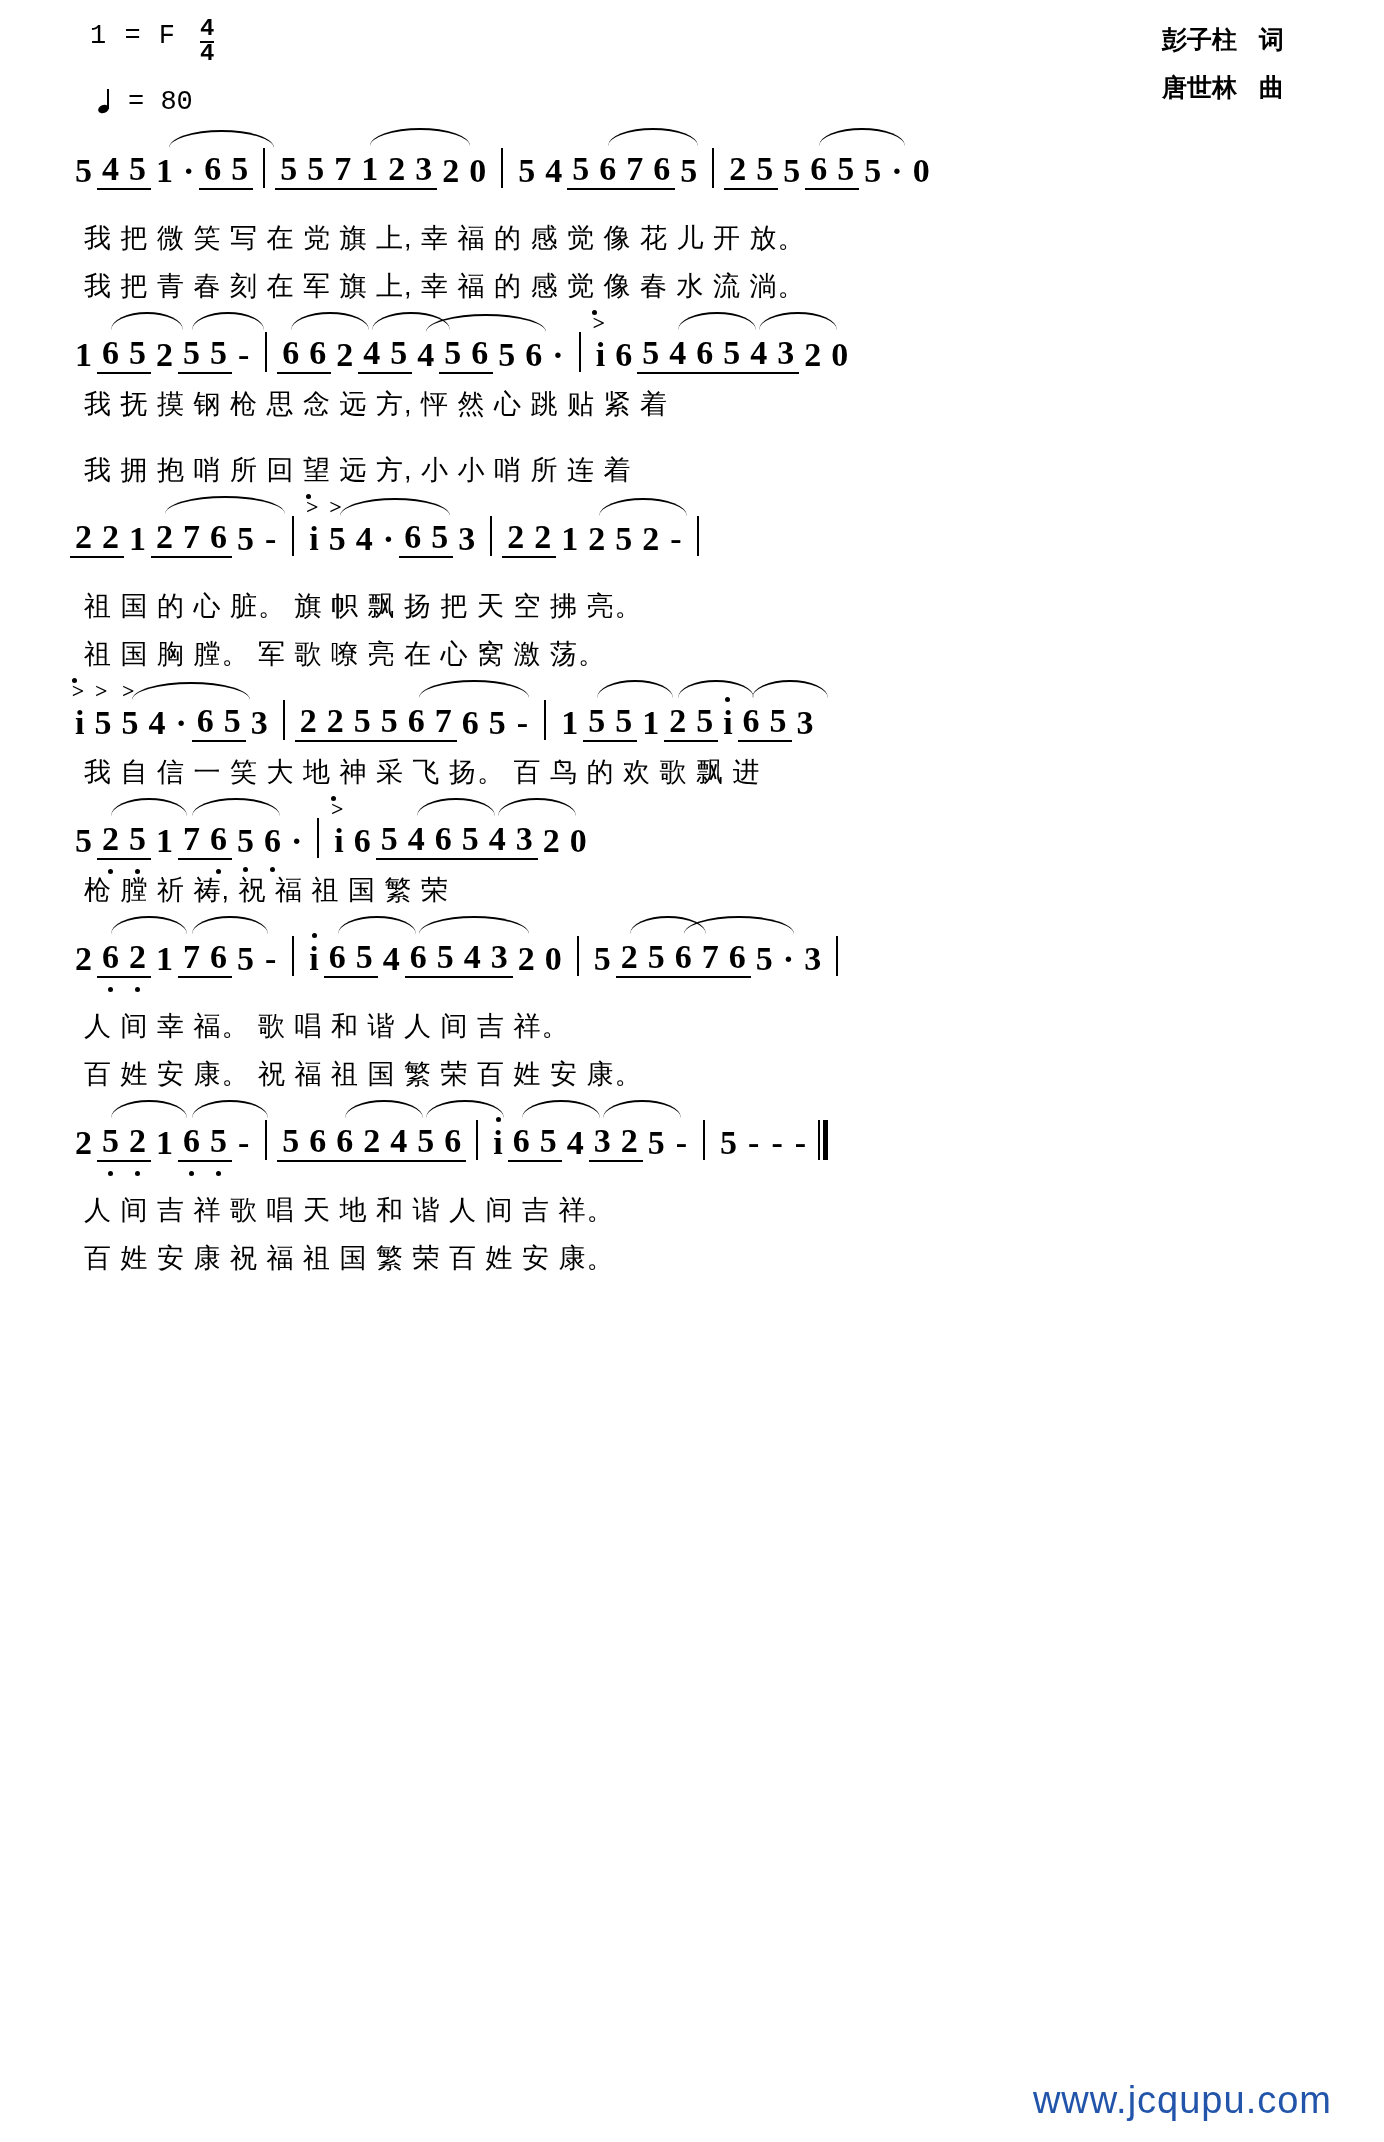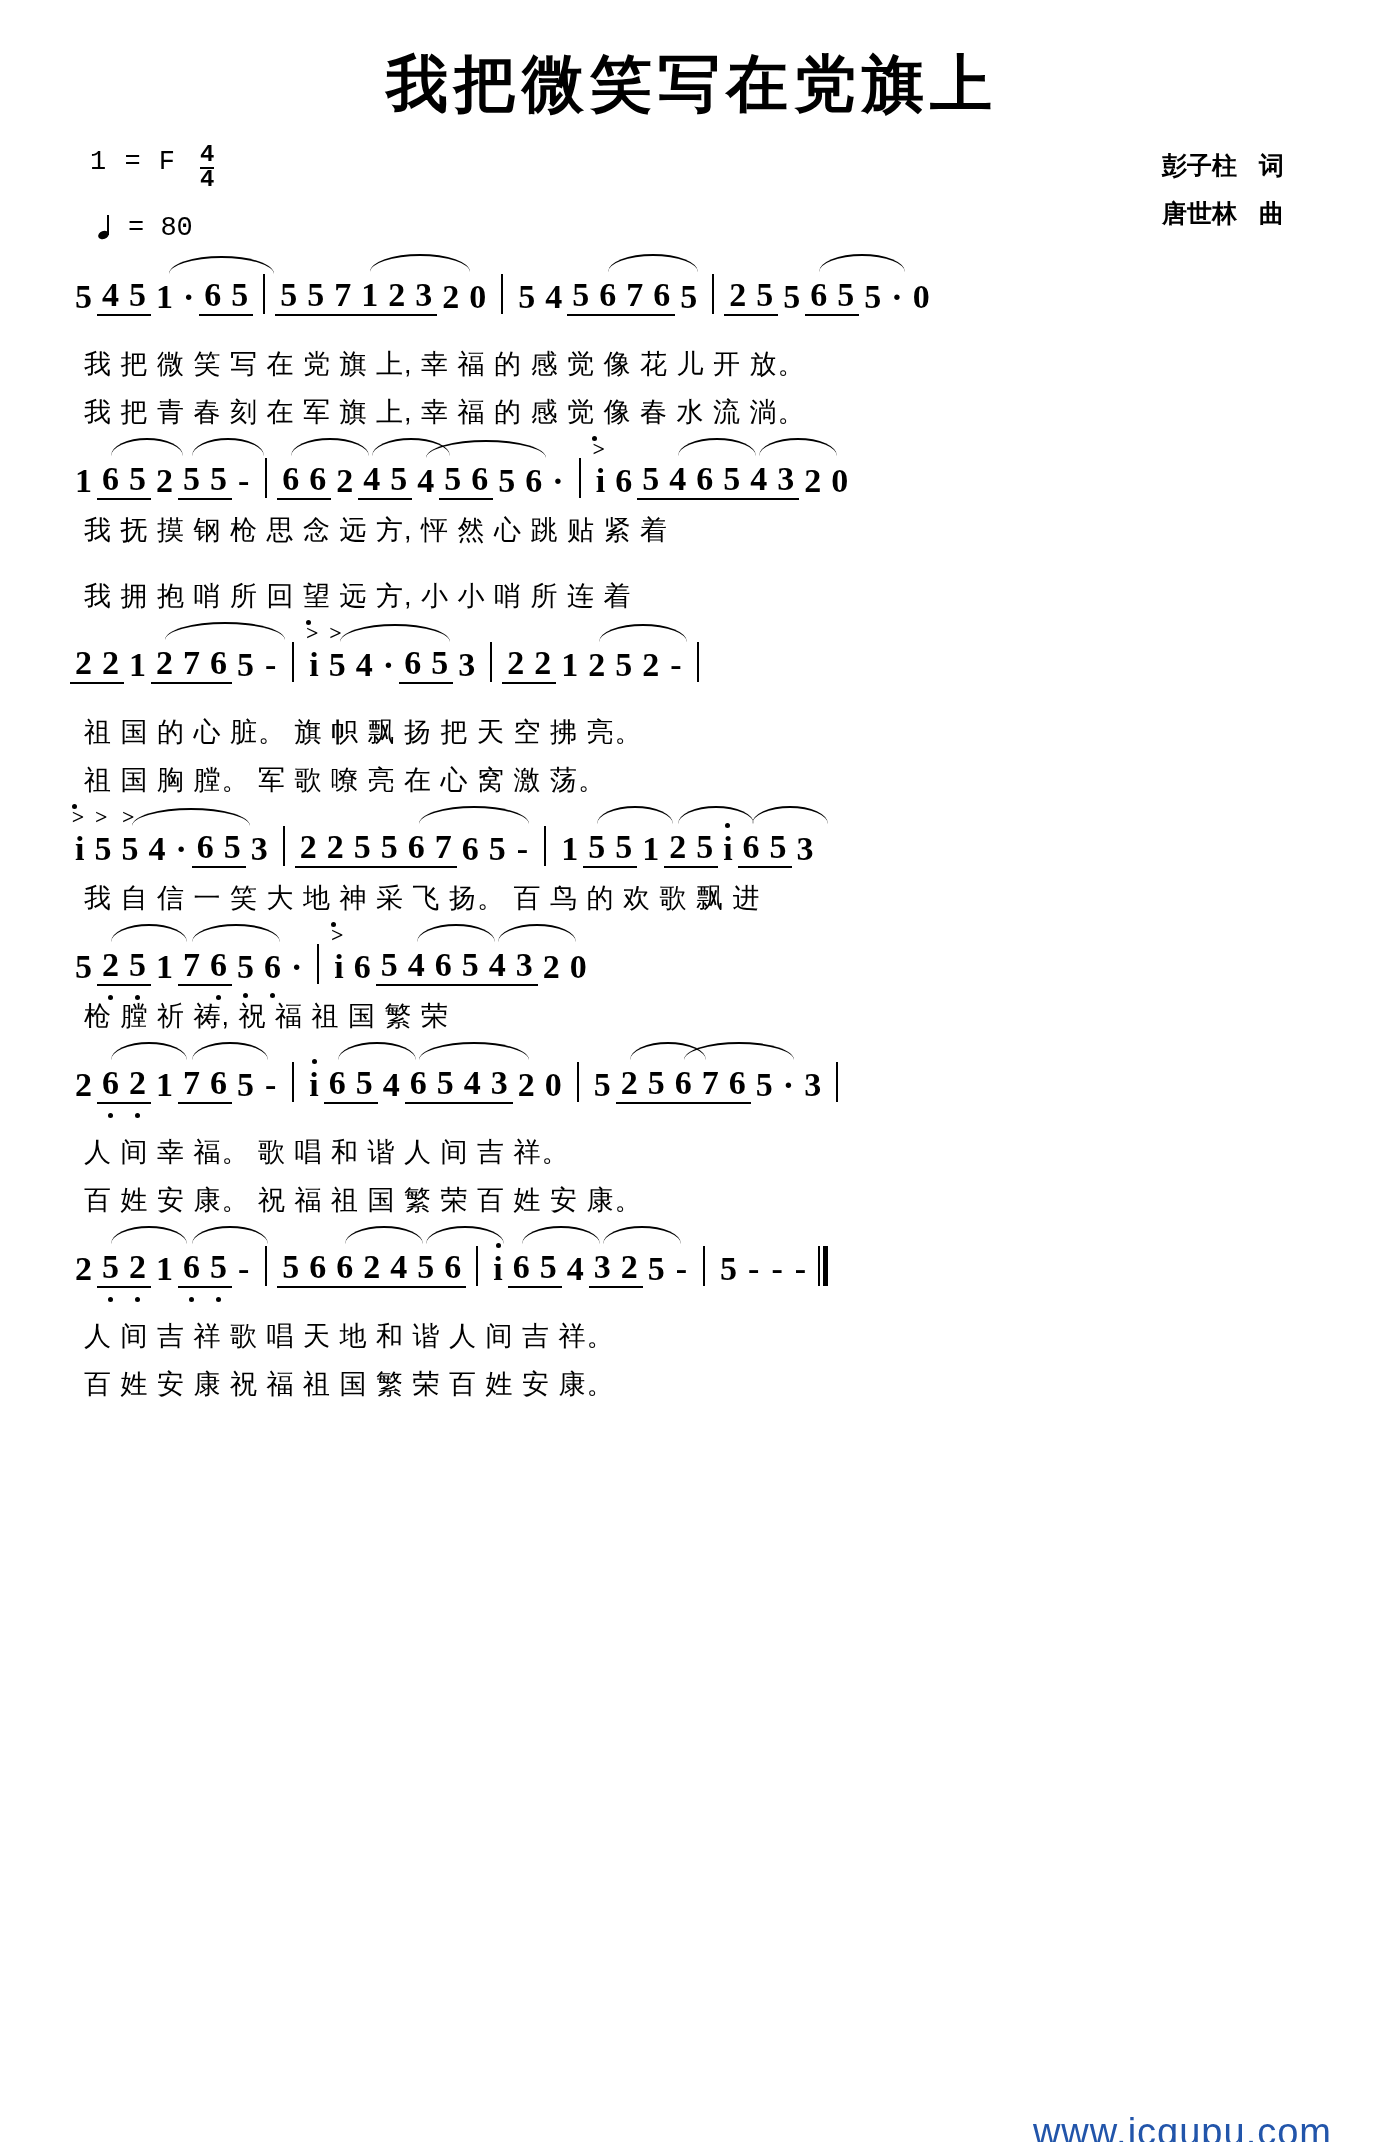--- a/index.html
+++ b/index.html
@@ -222,21 +222,20 @@
     display: inline-block;
     padding: 0 6px;
     font-weight: bold;
   }
 </style>
 </head>
 <body>
 
 <div class="sheet">
 
-  <div class="title">我把微笑写在党旗上</div>
 
   <div class="meta-row">
     <div class="key-block">
       <div class="key-line">
         <span class="key-sig">1 = F</span>
         <span class="timesig">
           <span class="num">4</span>
           <span class="den">4</span>
         </span>
       </div>

